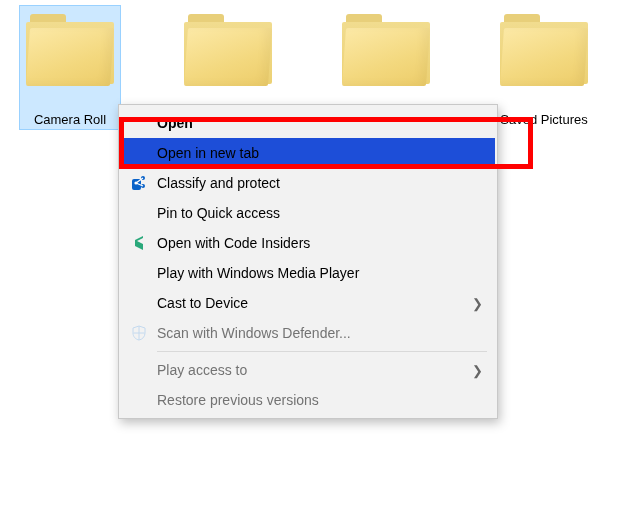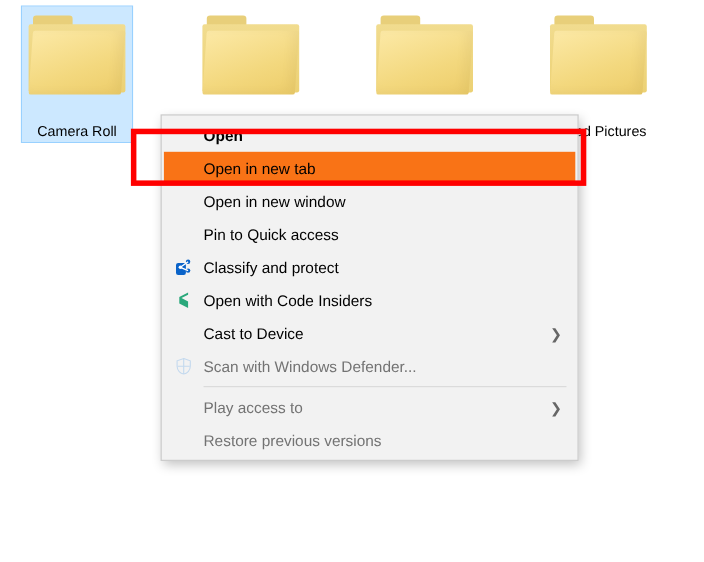--- a/index.html
+++ b/index.html
@@ -62,36 +62,36 @@
   .folder-label {
     text-align: center;
     font-size: 13px;
     color: #000;
     white-space: nowrap;
   }
 
   .context-menu {
     position: absolute;
     top: 104px;
-    left: 146px;
+    left: 118px;
     width: 380px;
     background: #f2f2f2;
     border: 1px solid #c8c8c8;
     box-shadow: 2px 4px 10px rgba(0,0,0,0.25);
     padding: 3px 2px;
   }
   .menu-item {
     display: flex;
     align-items: center;
     height: 30px;
     padding: 0 12px 0 6px;
     position: relative;
   }
   .menu-item.hover {
-    background: #f97316;
+    background: #1d4ed8;
   }
   .menu-icon {
     width: 24px;
     display: flex;
     align-items: center;
     justify-content: center;
     flex-shrink: 0;
   }
   .menu-label {
     flex: 1;
@@ -172,48 +172,48 @@
 
 <div class="context-menu">
 
 <div class="menu-item bold">
       <span class="menu-icon"></span>
       <span class="menu-label">Open</span>
     </div>
     <div class="menu-item hover">
       <span class="menu-icon"></span>
       <span class="menu-label">Open in new tab</span>
-    </div>
-    <div class="menu-item">
-      <span class="menu-icon"></span>
-      <span class="menu-label">Open in new window</span>
-    </div>
-    <div class="menu-item">
-      <span class="menu-icon"></span>
-      <span class="menu-label">Pin to Quick access</span>
     </div>
     <div class="menu-item">
       <span class="menu-icon">
         <svg width="16" height="16" viewBox="0 0 16 16">
           <rect x="1" y="4" width="9" height="11" rx="2" fill="#0a63c9"></rect>
           <circle cx="12" cy="3" r="2" fill="#0a63c9"></circle>
           <circle cx="12" cy="11" r="2" fill="#0a63c9"></circle>
           <path d="M5 8 L12 3 M5 8 L12 11" stroke="#fff" stroke-width="1.2"></path>
           <circle cx="5" cy="8" r="1.6" fill="#fff"></circle>
         </svg>
       </span>
       <span class="menu-label">Classify and protect</span>
     </div>
     <div class="menu-item">
+      <span class="menu-icon"></span>
+      <span class="menu-label">Pin to Quick access</span>
+    </div>
+    <div class="menu-item">
       <span class="menu-icon">
         <svg width="16" height="16" viewBox="0 0 16 16">
           <path d="M12 1 L4 5 L4 11 L12 15 L12 9 L6 6 L12 3 Z" fill="#2aa87b"></path>
         </svg>
       </span>
       <span class="menu-label">Open with Code Insiders</span>
+    </div>
+    <div class="menu-item">
+      <span class="menu-icon"></span>
+      <span class="menu-label">Play with Windows Media Player</span>
     </div>
     <div class="menu-item">
       <span class="menu-icon"></span>
       <span class="menu-label">Cast to Device</span>
       <span class="menu-arrow">❯</span>
     </div>
     <div class="menu-item faded">
       <span class="menu-icon">
         <svg width="16" height="16" viewBox="0 0 16 16">
           <path d="M8 1 L14 3 V8 C14 12 11 14.5 8 15 C5 14.5 2 12 2 8 V3 Z" fill="none" stroke="#5aa0e6" stroke-width="1"></path>

